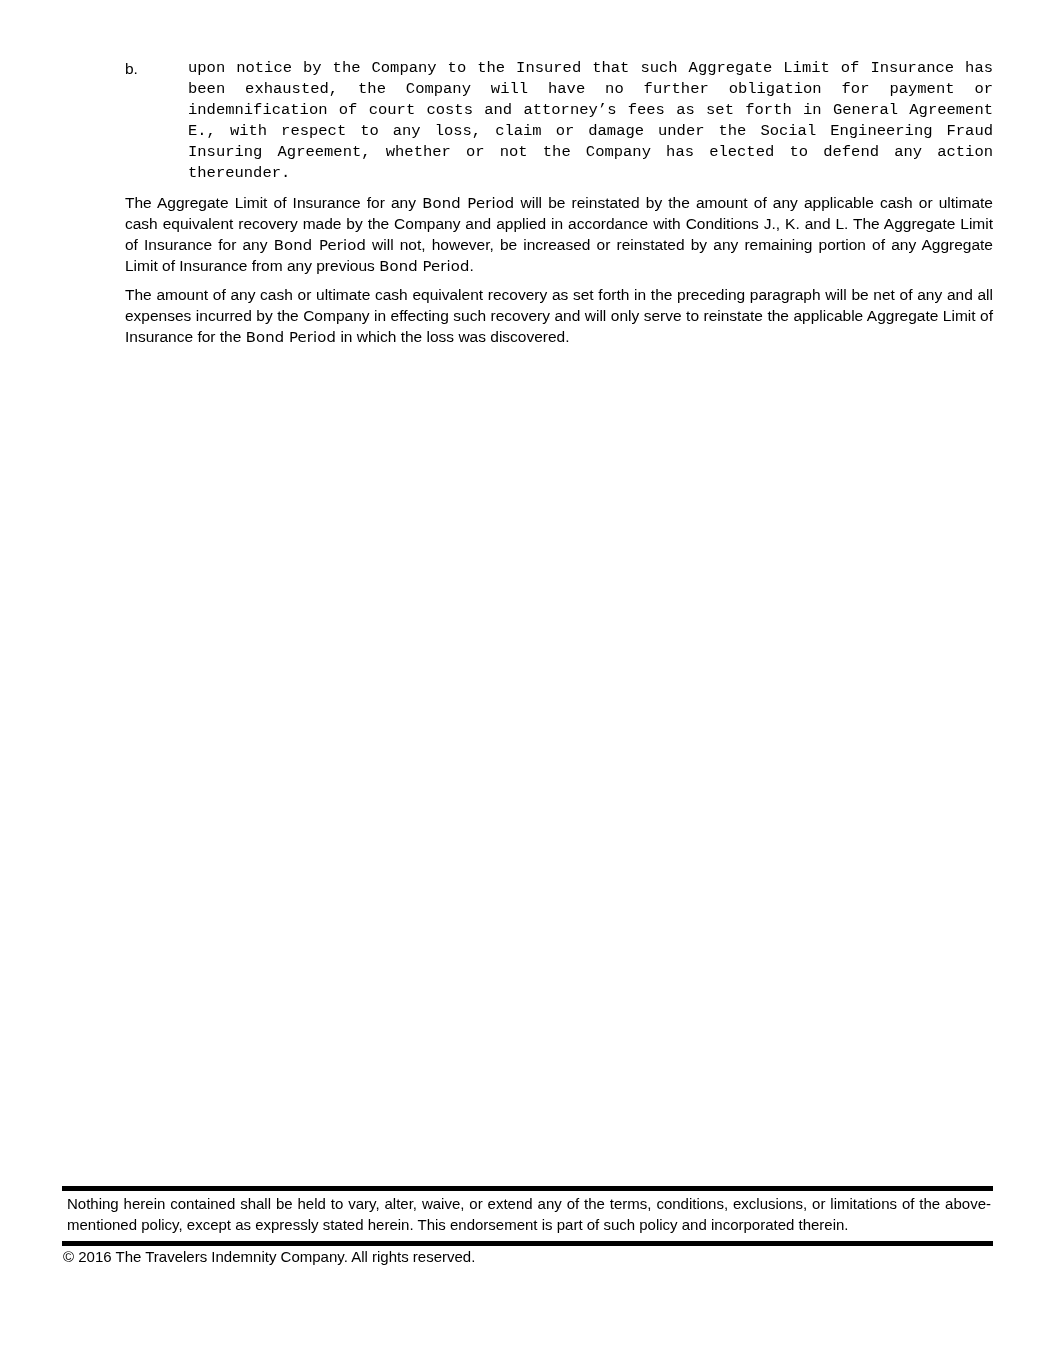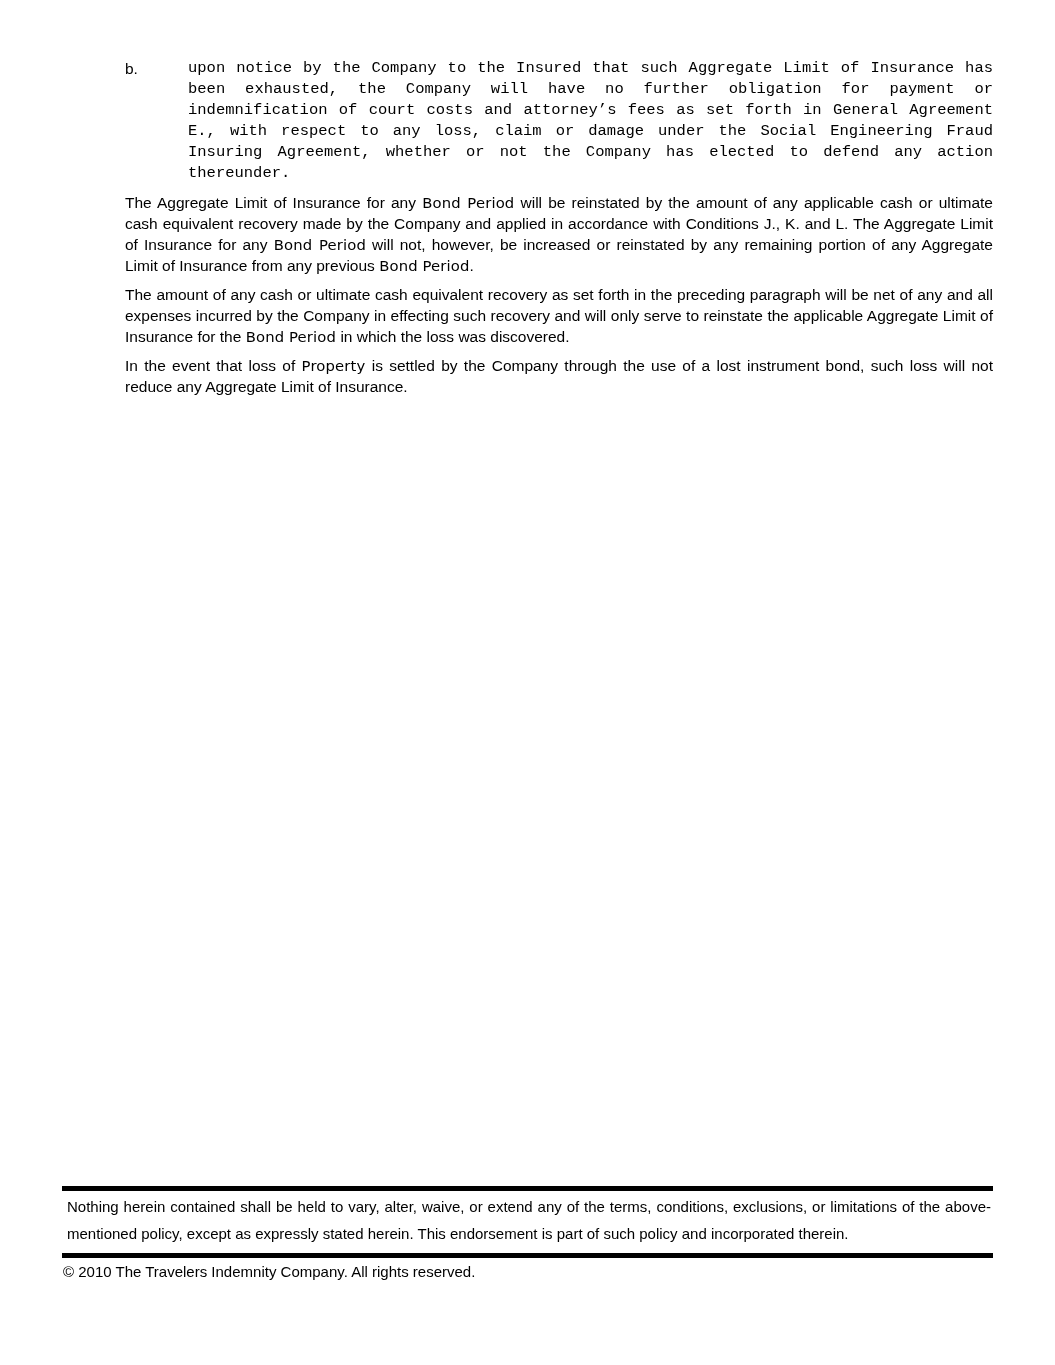--- a/index.html
+++ b/index.html
@@ -39,21 +39,21 @@
     font-family: "DejaVu Sans", sans-serif;
     font-size: 14.8px;
     letter-spacing: 0.01em;
   }
   .footer {
     position: absolute;
     left: 62px;
     top: 1186px;
     width: 931px;
     font-size: 15px;
-    line-height: 27px;
+    line-height: 21px;
   }
   .disclaimer-box {
     border-top: 5px solid #000000;
     border-bottom: 5px solid #000000;
     padding: 2px 2px 6px 5px;
   }
   .form-row {
     display: flex;
     justify-content: space-between;
     margin-top: 4px;
@@ -73,30 +73,29 @@
 
     <div class="list-item">
       <div class="list-label">b.</div>
       <div class="list-text para"><span>upon notice by the Company to the Insured that such Aggregate Limit of Insurance has been exhausted, the Company will have no further obligation for payment or indemnification of court costs and attorney’s fees as set forth in General Agreement E., with respect to any loss, claim or damage under the Social Engineering Fraud Insuring Agreement, whether or not the Company has elected to defend any action thereunder.</span></div>
     </div>
 
     <p class="para"><span>The Aggregate Limit of Insurance for any </span><span class="defined-term">Bond Period</span><span> will be reinstated by the amount of any applicable cash or ultimate cash equivalent recovery made by the Company and applied in accordance with Conditions J., K. and L. The Aggregate Limit of Insurance for any </span><span class="defined-term">Bond Period</span><span> will not, however, be increased or reinstated by any remaining portion of any Aggregate Limit of Insurance from any previous </span><span class="defined-term">Bond Period</span><span>.</span></p>
 
     <p class="para"><span>The amount of any cash or ultimate cash equivalent recovery as set forth in the preceding paragraph will be net of any and all expenses incurred by the Company in effecting such recovery and will only serve to reinstate the applicable Aggregate Limit of Insurance for the </span><span class="defined-term">Bond Period</span><span> in which the loss was discovered.</span></p>
 
-    <p class="para"><span>In the event that loss of </span><span class="defined-term">Property</span><span> is settled by the Company through the use of a lost instrument bond, such loss will not reduce any Aggregate Limit of Insurance.</span></p>
 
   </div>
 
   <div class="footer">
 
     <div class="disclaimer-box">
       <div class="para">Nothing herein contained shall be held to vary, alter, waive, or extend any of the terms, conditions, exclusions, or limitations of the above-mentioned policy, except as expressly stated herein. This endorsement is part of such policy and incorporated therein.</div>
     </div>
 
 
     <div class="copyright-row">
-      <span>© 2010 The Travelers Indemnity Company. All rights reserved.</span>
+      <span>© 2016 The Travelers Indemnity Company. All rights reserved.</span>
     </div>
 
   </div>
 
 </div>
 
 </body></html>

